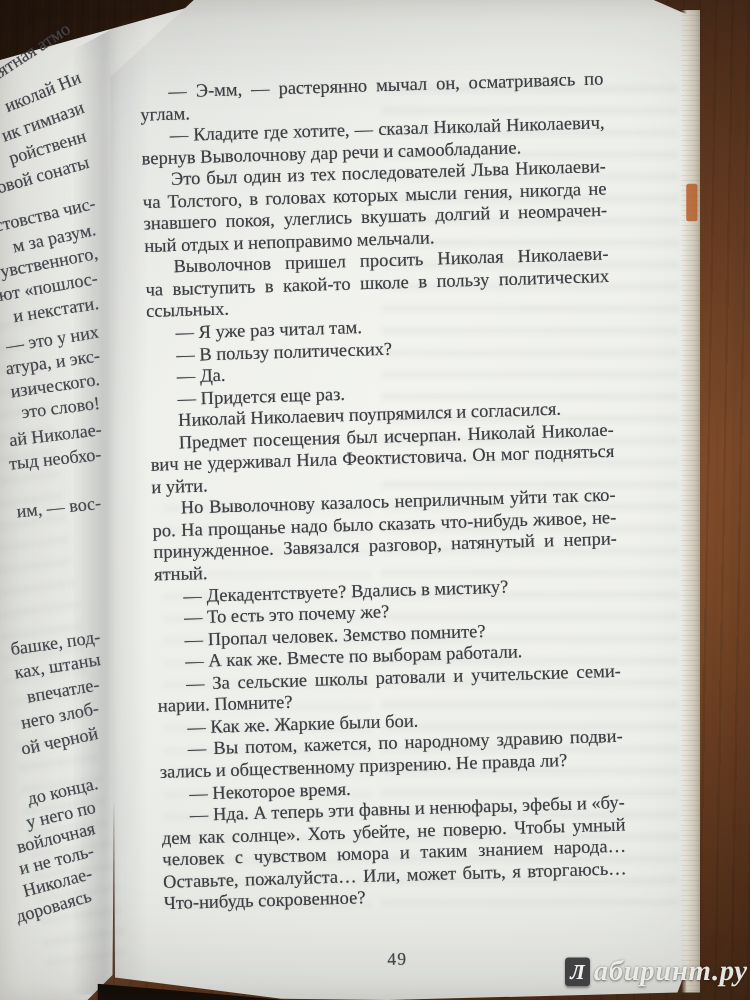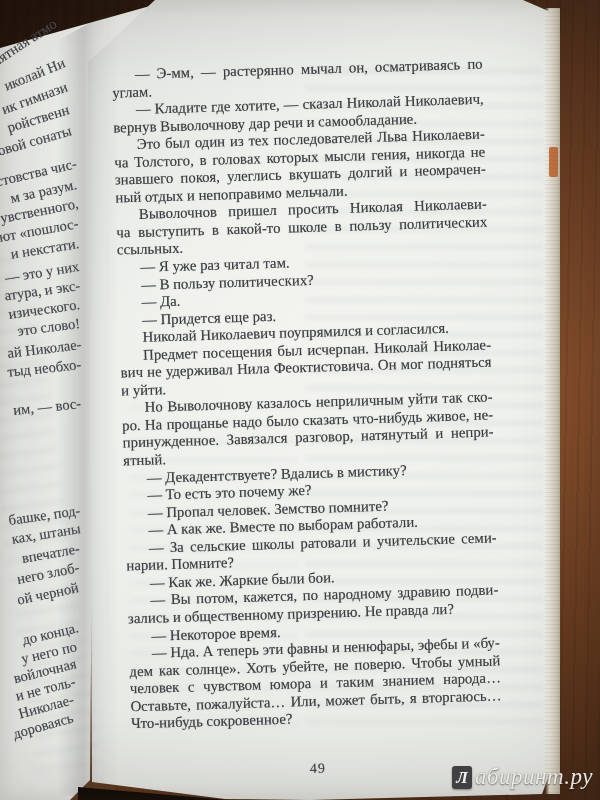--- a/index.html
+++ b/index.html
@@ -79,21 +79,21 @@
   }
   .watermark{
     position:absolute;left:452px;top:764px;display:flex;align-items:center;gap:3px;
   }
   .wm-box{
     width:20px;height:23px;border-radius:3px;background:rgba(43,43,47,.88);
     color:#f1f1ef;font-style:italic;font-weight:bold;font-size:17px;line-height:23px;
     text-align:center;box-shadow:0 1px 2px rgba(0,0,0,.4);
   }
   .wm-text{
-    font-style:italic;font-weight:normal;font-size:23px;letter-spacing:.5px;
+    font-style:italic;font-weight:bold;font-size:23px;letter-spacing:.5px;
     color:rgba(244,244,241,.93);
     text-shadow:0 1px 2px rgba(30,25,20,.55), 0 0 1px rgba(30,25,20,.4);
   }
 </style>
 </head>
 <body>
 
 <div class="photo">
   <div class="wood-grain"></div>
 

